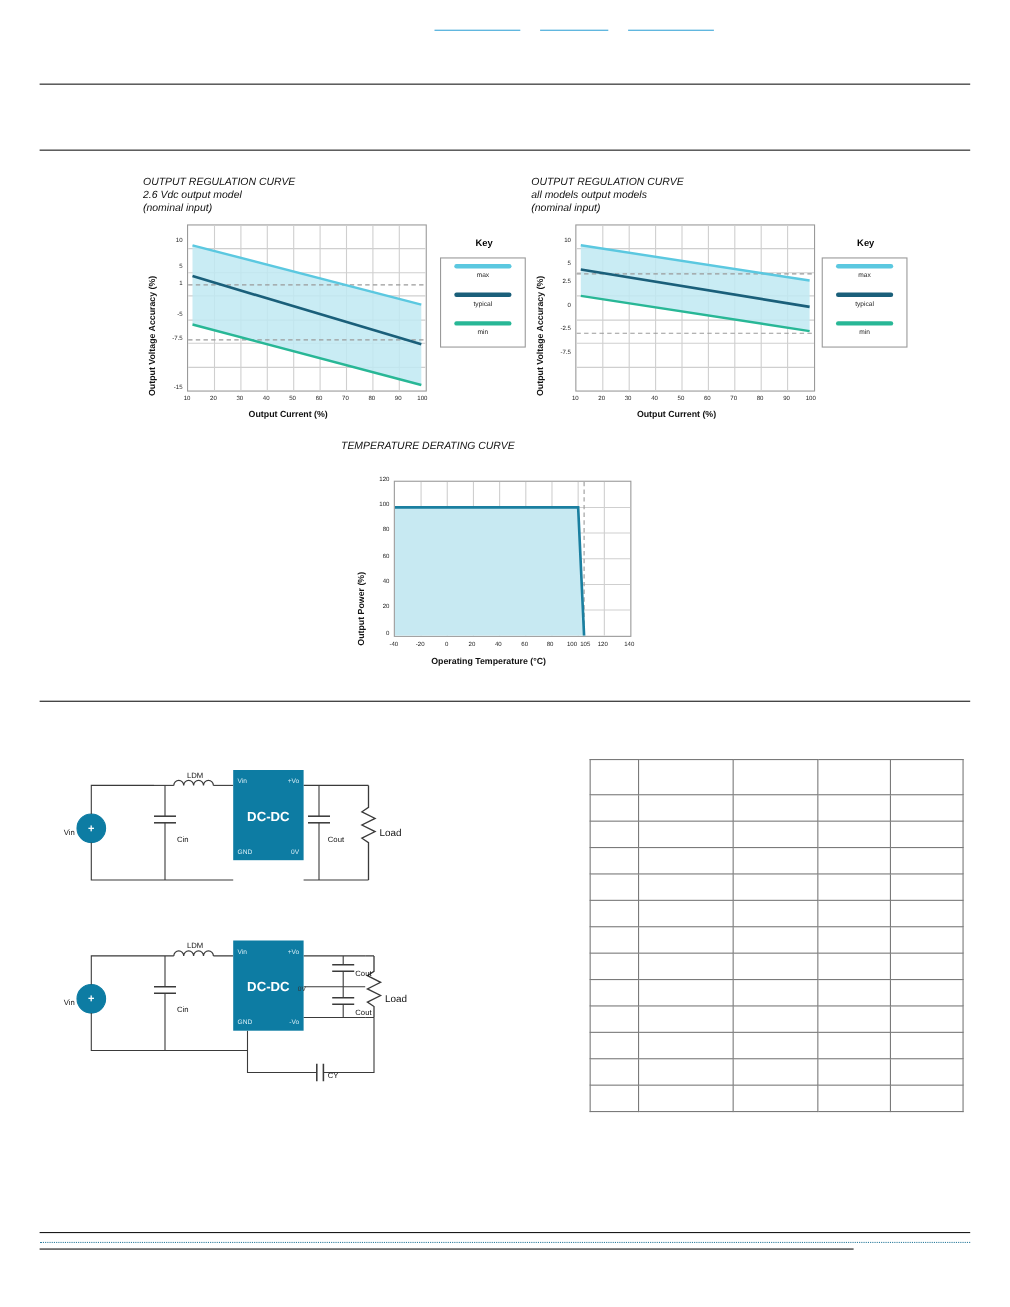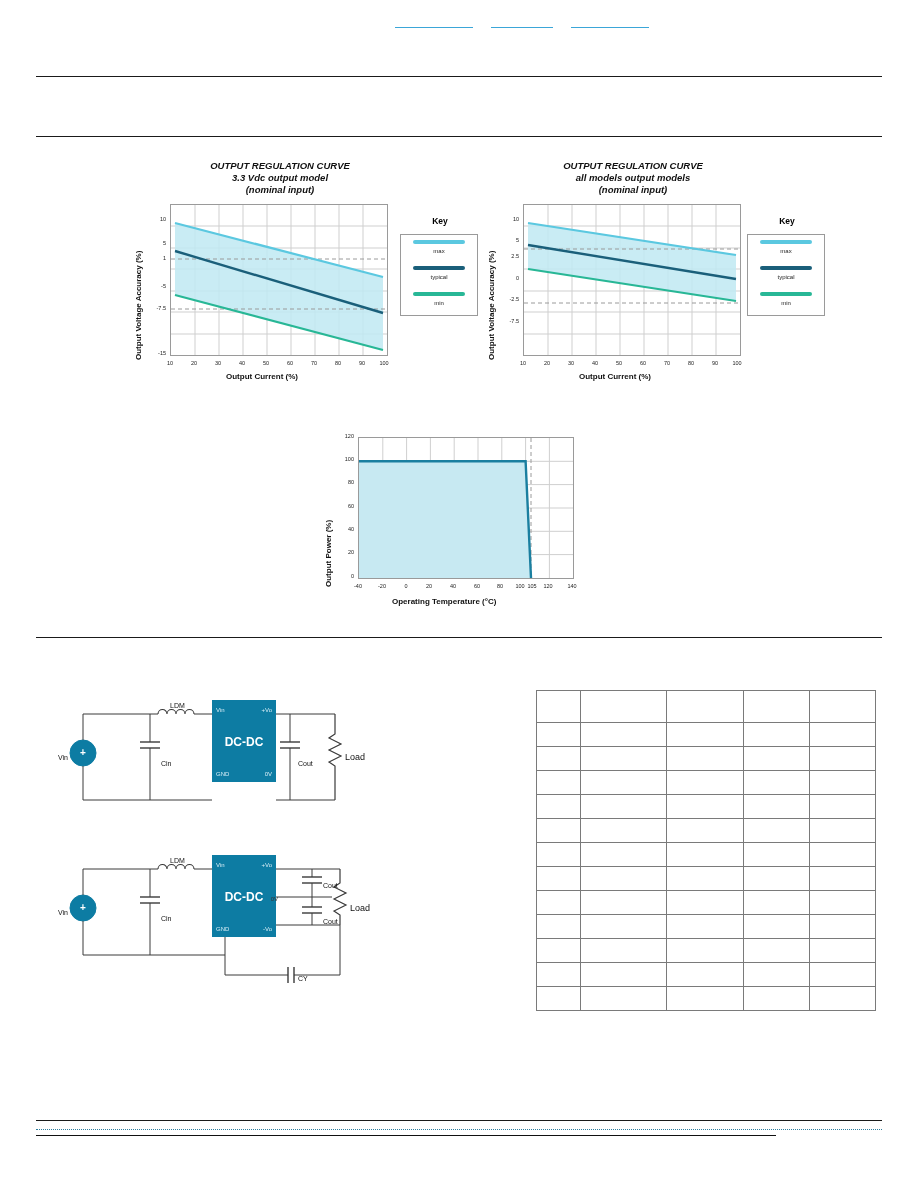--- a/index.html
+++ b/index.html
@@ -27,21 +27,21 @@
   .hr3{top:637px;}
   .hr4{top:1120px;}
   .hr-dot{
     position:absolute;left:36px;top:1129px;width:846px;height:0;
     border-top:1px dotted #2f7e9e;
   }
   .hr-black{position:absolute;left:36px;top:1135px;width:740px;height:0;border-top:1px solid #111;}
 
   
   .chart-title{
-    text-align:center;font-style:italic;font-weight:bold;font-size:9.5px;
+    font-style:italic;font-weight:normal;font-size:9.5px;
     line-height:12px;color:#111;
   }
   .plotwrap{position:absolute;}
   .plot{
     position:absolute;background:#ffffff;border:1px solid #9a9a9a;box-sizing:border-box;
   }
   .axis-label{
     font-size:8px;font-weight:bold;color:#111;position:absolute;
   }
   .y-axis-label{
@@ -83,21 +83,21 @@
   <div class="hr hr1"></div>
   <div class="hr hr2"></div>
   <div class="hr hr3"></div>
   <div class="hr hr4"></div>
   <div class="hr-dot"></div>
   <div class="hr-black"></div>
 
   <div class="plotwrap" style="left:130px;top:160px;width:300px;height:60px;">
     <div class="chart-title">
       <div>OUTPUT REGULATION CURVE</div>
-      <div>3.3 Vdc output model</div>
+      <div>2.6 Vdc output model</div>
       <div>(nominal input)</div>
     </div>
   </div>
 
   <div class="plotwrap" style="left:120px;top:200px;width:340px;height:190px;">
 
     <div class="axis-label y-axis-label" style="left:14px;top:160px;">Output Voltage Accuracy (%)</div>
 
     <div class="plot" style="left:50px;top:4px;width:218px;height:152px;">
       <svg width="216" height="150" viewBox="0 0 216 150" style="position:absolute;left:0;top:0;">
@@ -223,20 +223,23 @@
     <div class="key-title" style="left:0;top:0;">Key</div>
     <div class="keybox" style="left:5px;top:18px;width:78px;height:82px;"></div>
     <div class="key-swatch" style="left:18px;top:24px;width:52px;background:#5bc8e0;"></div>
     <div class="key-label" style="left:5px;top:32px;width:78px;">max</div>
     <div class="key-swatch" style="left:18px;top:50px;width:52px;background:#1a5f7a;"></div>
     <div class="key-label" style="left:5px;top:58px;width:78px;">typical</div>
     <div class="key-swatch" style="left:18px;top:76px;width:52px;background:#28b796;"></div>
     <div class="key-label" style="left:5px;top:84px;width:78px;">min</div>
   </div>
 
+  <div class="plotwrap" style="left:310px;top:400px;width:300px;height:18px;">
+    <div class="chart-title">TEMPERATURE DERATING CURVE</div>
+  </div>
 
   <div class="plotwrap" style="left:300px;top:427px;width:320px;height:190px;">
     <div class="axis-label y-axis-label" style="left:24px;top:160px;">Output Power (%)</div>
     <div class="plot" style="left:58px;top:10px;width:216px;height:142px;">
       <svg width="214" height="140" viewBox="0 0 214 140" style="position:absolute;left:0;top:0;">
         <g stroke="#cfcfcf" stroke-width="1">
           <line x1="23.8" y1="0" x2="23.8" y2="140"></line>
             <line x1="47.6" y1="0" x2="47.6" y2="140"></line>
           <line x1="71.4" y1="0" x2="71.4" y2="140"></line>
             <line x1="95.2" y1="0" x2="95.2" y2="140"></line>

